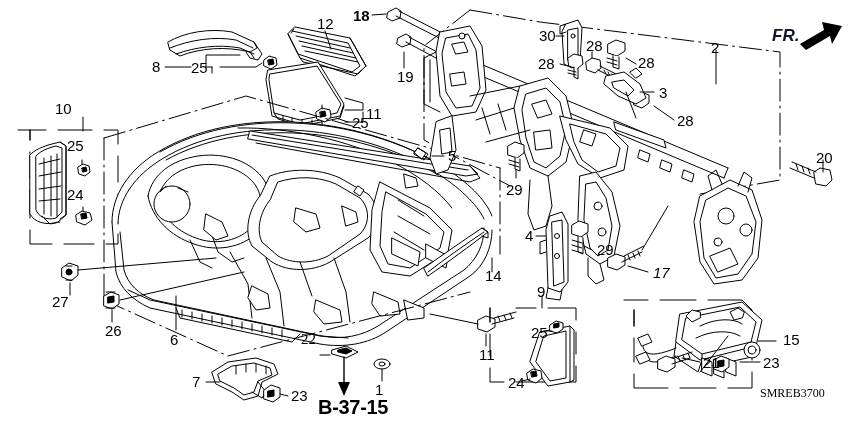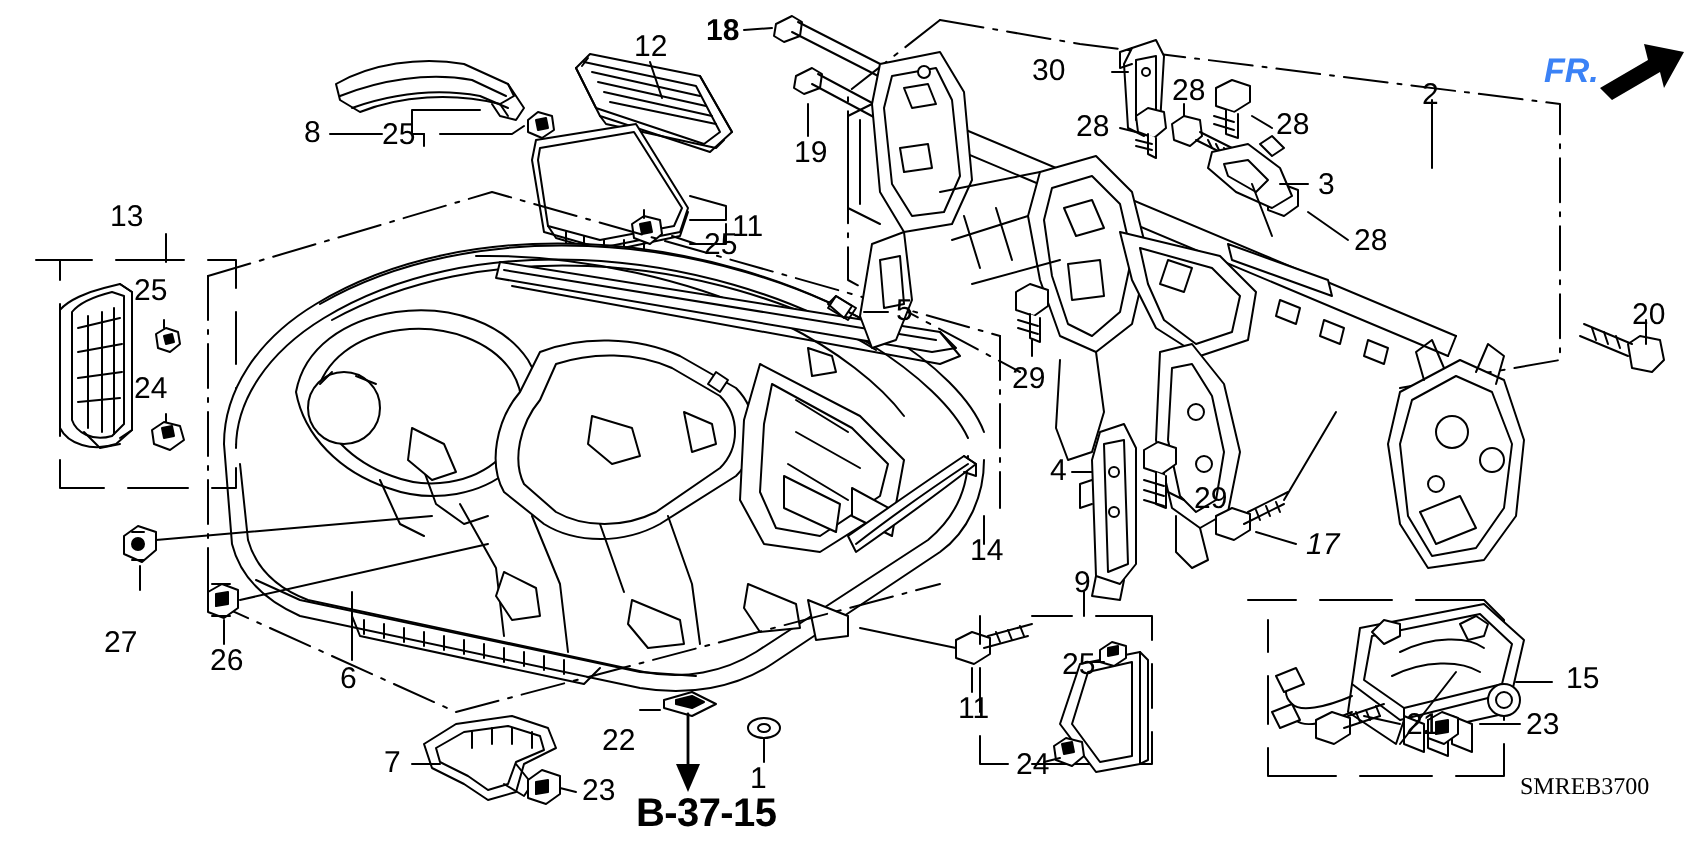--- a/index.html
+++ b/index.html
@@ -10,21 +10,21 @@
   .callout{position:absolute;font-family:"Liberation Sans",sans-serif;
            font-size:15px;font-weight:400;color:#000;line-height:1;
            white-space:nowrap;}
   .ref-tag{position:absolute;font-family:"Liberation Sans",sans-serif;
            font-size:20px;font-weight:bold;letter-spacing:-0.3px;color:#000;
            white-space:nowrap;}
   .sheet-code{position:absolute;font-family:Liberation Serif, serif;
               font-size:12px;color:#000;white-space:nowrap;}
   .fr-mark{position:absolute;white-space:nowrap;}
   .fr-mark .fr-text{font-family:"Liberation Sans",sans-serif;font-size:17px;
-                    font-weight:bold;font-style:italic;color:#3b82f6;}
+                    font-weight:bold;font-style:italic;color:#0f172a;}
 </style>
 </head>
 <body>
 
 <div id="sheet">
 
   <svg id="art" viewBox="0 0 850 425" xmlns="http://www.w3.org/2000/svg">
     <defs>
       <g id="boltHex">
         <path d="M0,0 l5,-3 l5,3 l0,5 l-5,3 l-5,-3 z" fill="#fff" stroke="#000" stroke-width="1"></path>
@@ -471,50 +471,50 @@
   </svg>
 
   <div class="callout" style="left:711px;top:40px;">2</div>
   <div class="callout" style="left:659px;top:85px;">3</div>
   <div class="callout" style="left:525px;top:228px;">4</div>
   <div class="callout" style="left:448px;top:148px;">5</div>
   <div class="callout" style="left:170px;top:332px;">6</div>
   <div class="callout" style="left:192px;top:374px;">7</div>
   <div class="callout" style="left:152px;top:59px;">8</div>
   <div class="callout" style="left:537px;top:284px;">9</div>
-  <div class="callout" style="left:55px;top:101px;">13</div>
+  <div class="callout" style="left:55px;top:101px;">10</div>
   <div class="callout" style="left:366px;top:106px;">11</div>
   <div class="callout" style="left:317px;top:16px;">12</div>
   <div class="callout" style="left:375px;top:382px;">1</div>
   <div class="callout" style="left:485px;top:268px;text-align:center;">14</div>
   <div class="callout" style="left:783px;top:332px;">15</div>
   <div class="callout" style="left:479px;top:347px;">11</div>
   <div class="callout" style="left:653px;top:265px;font-style:italic;">17</div>
   <div class="callout" style="left:353px;top:8px;font-weight:bold;">18</div>
   <div class="callout" style="left:397px;top:69px;">19</div>
   <div class="callout" style="left:816px;top:150px;">20</div>
   <div class="callout" style="left:703px;top:355px;">21</div>
-  <div class="callout" style="left:301px;top:363px;">22</div>
+  <div class="callout" style="left:301px;top:332px;font-family:Liberation Serif, serif;">22</div>
   <div class="callout" style="left:291px;top:388px;">23</div>
   <div class="callout" style="left:763px;top:355px;">23</div>
   <div class="callout" style="left:67px;top:187px;">24</div>
   <div class="callout" style="left:508px;top:375px;">24</div>
   <div class="callout" style="left:191px;top:60px;">25</div>
   <div class="callout" style="left:67px;top:138px;">25</div>
   <div class="callout" style="left:352px;top:115px;">25</div>
   <div class="callout" style="left:531px;top:325px;">25</div>
   <div class="callout" style="left:105px;top:323px;">26</div>
-  <div class="callout" style="left:52px;top:294px;margin-top:20px;">27</div>
+  <div class="callout" style="left:52px;top:294px;">27</div>
   <div class="callout" style="left:538px;top:56px;">28</div>
   <div class="callout" style="left:586px;top:38px;">28</div>
   <div class="callout" style="left:638px;top:55px;">28</div>
   <div class="callout" style="left:677px;top:113px;">28</div>
   <div class="callout" style="left:506px;top:182px;">29</div>
   <div class="callout" style="left:597px;top:242px;">29</div>
-  <div class="callout" style="left:516px;top:28px;">30</div>
+  <div class="callout" style="left:539px;top:28px;">30</div>
 
   <div class="ref-tag" style="left:318px;top:396px;">B-37-15</div>
   <div class="sheet-code" style="left:760px;top:386px;">SMREB3700</div>
 
   <div class="fr-mark" style="left:772px;top:26px;">
     <span class="fr-text">FR.</span>
   </div>
 
 </div>
 

